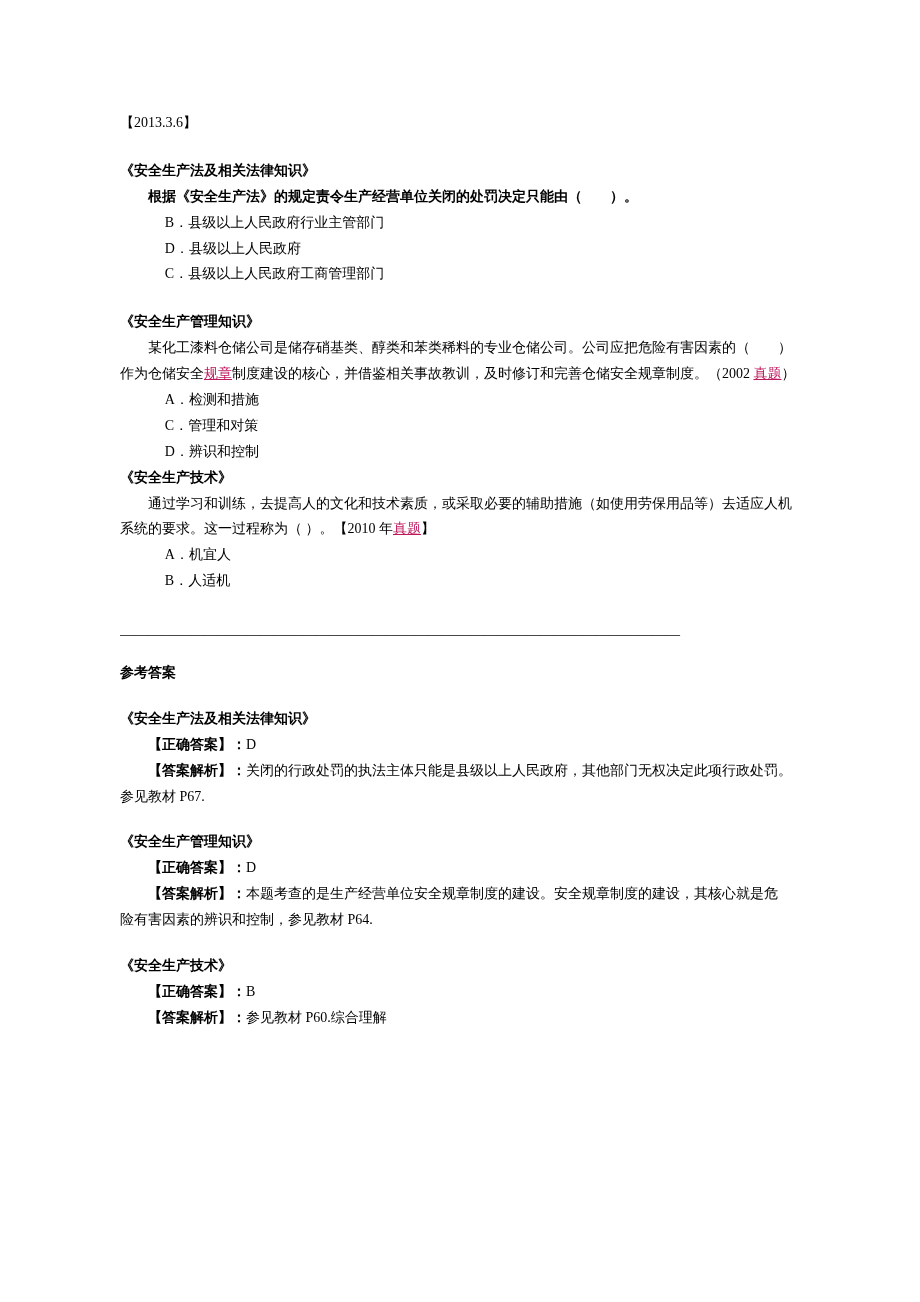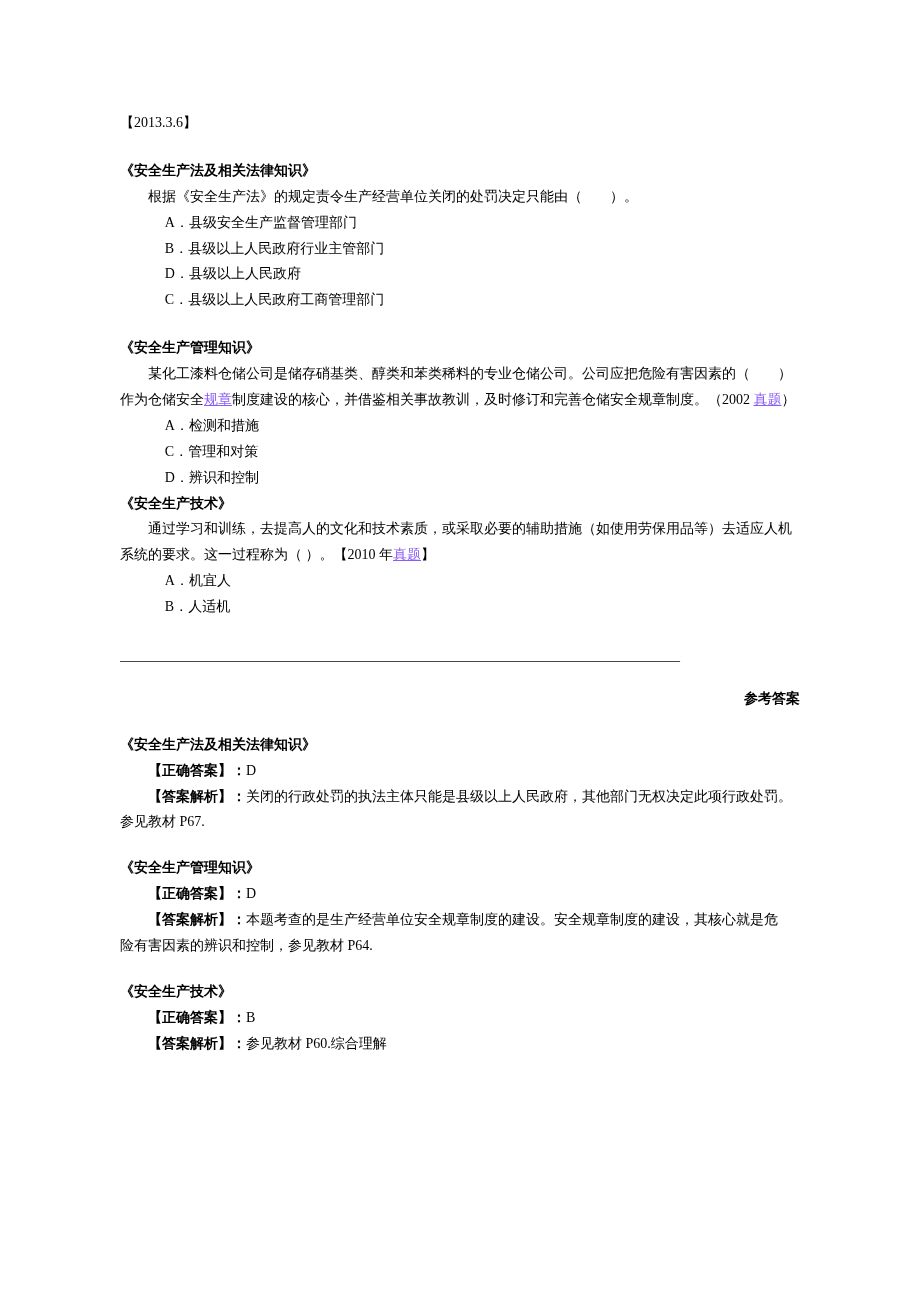--- a/index.html
+++ b/index.html
@@ -18,59 +18,58 @@
   }
   .date-tag {
     margin-bottom: 22px;
   }
   .section-title {
     font-weight: bold;
     margin-top: 22px;
   }
   .qtext {
     text-indent: 2em;
+    font-weight: bold;
   }
   .option {
     padding-left: 3.2em;
   }
   .link {
-    color: #8b5cf6;
+    color: #be185d;
     text-decoration: underline;
   }
   .hr-line {
     margin-top: 28px;
     margin-bottom: 12px;
     letter-spacing: 0;
     white-space: nowrap;
     overflow: hidden;
   }
   .ans-heading {
     font-weight: bold;
     margin-top: 0;
     margin-bottom: 20px;
-    text-align: right;
   }
   .ans-line {
     text-indent: 2em;
   }
   .bold {
     font-weight: bold;
   }
   .ans-block { margin-top: 20px; }
 </style>
 </head>
 <body>
 
 <div class="page">
 
   <div class="date-tag">【2013.3.6】</div>
 
   <div class="section-title">《安全生产法及相关法律知识》</div>
   <div class="qtext">根据《安全生产法》的规定责令生产经营单位关闭的处罚决定只能由（　　）。</div>
-  <div class="option">A．县级安全生产监督管理部门</div>
   <div class="option">B．县级以上人民政府行业主管部门</div>
   <div class="option">D．县级以上人民政府</div>
   <div class="option">C．县级以上人民政府工商管理部门</div>
 
   <div class="section-title">《安全生产管理知识》</div>
   <div style="text-indent:2em;">
     <span>某化工漆料仓储公司是储存硝基类、醇类和苯类稀料的专业仓储公司。公司应把危险有害因素的（　　）作为仓储安全</span><span class="link">规章</span><span>制度建设的核心，并借鉴相关事故教训，及时修订和完善仓储安全规章制度。（2002 </span><span class="link">真题</span><span>）</span>
   </div>
   <div class="option">A．检测和措施</div>
   <div class="option">C．管理和对策</div>

